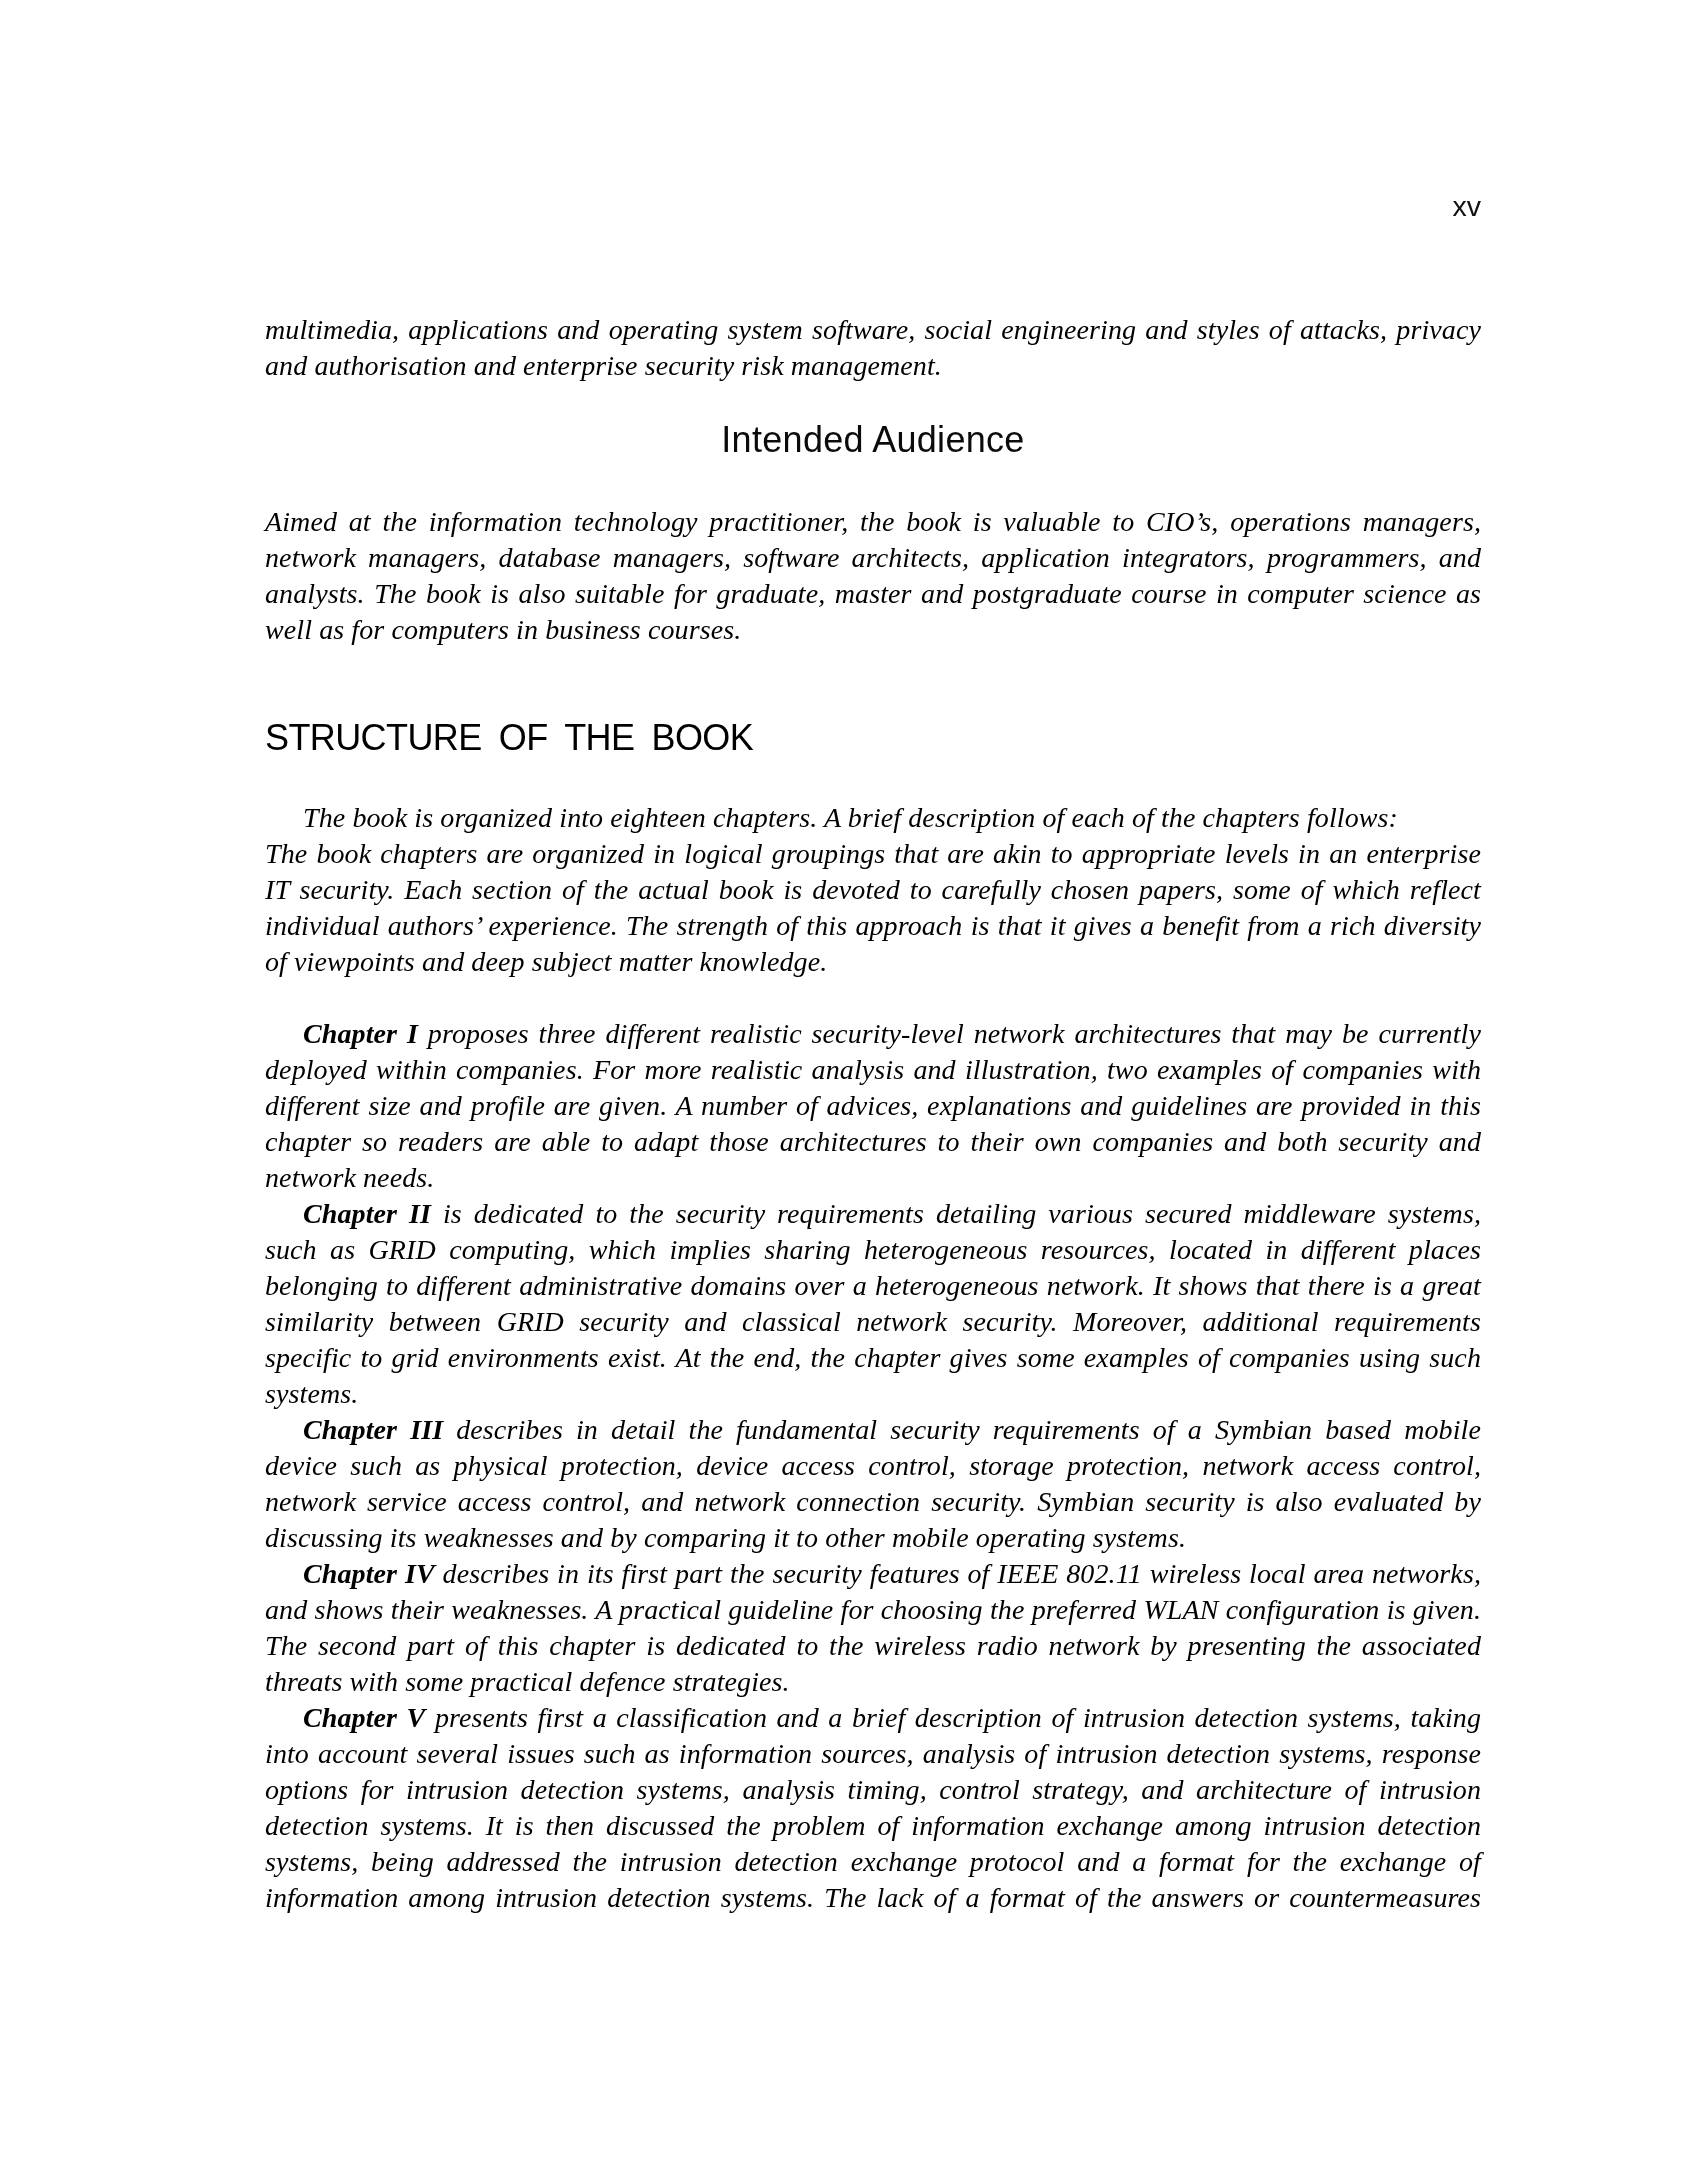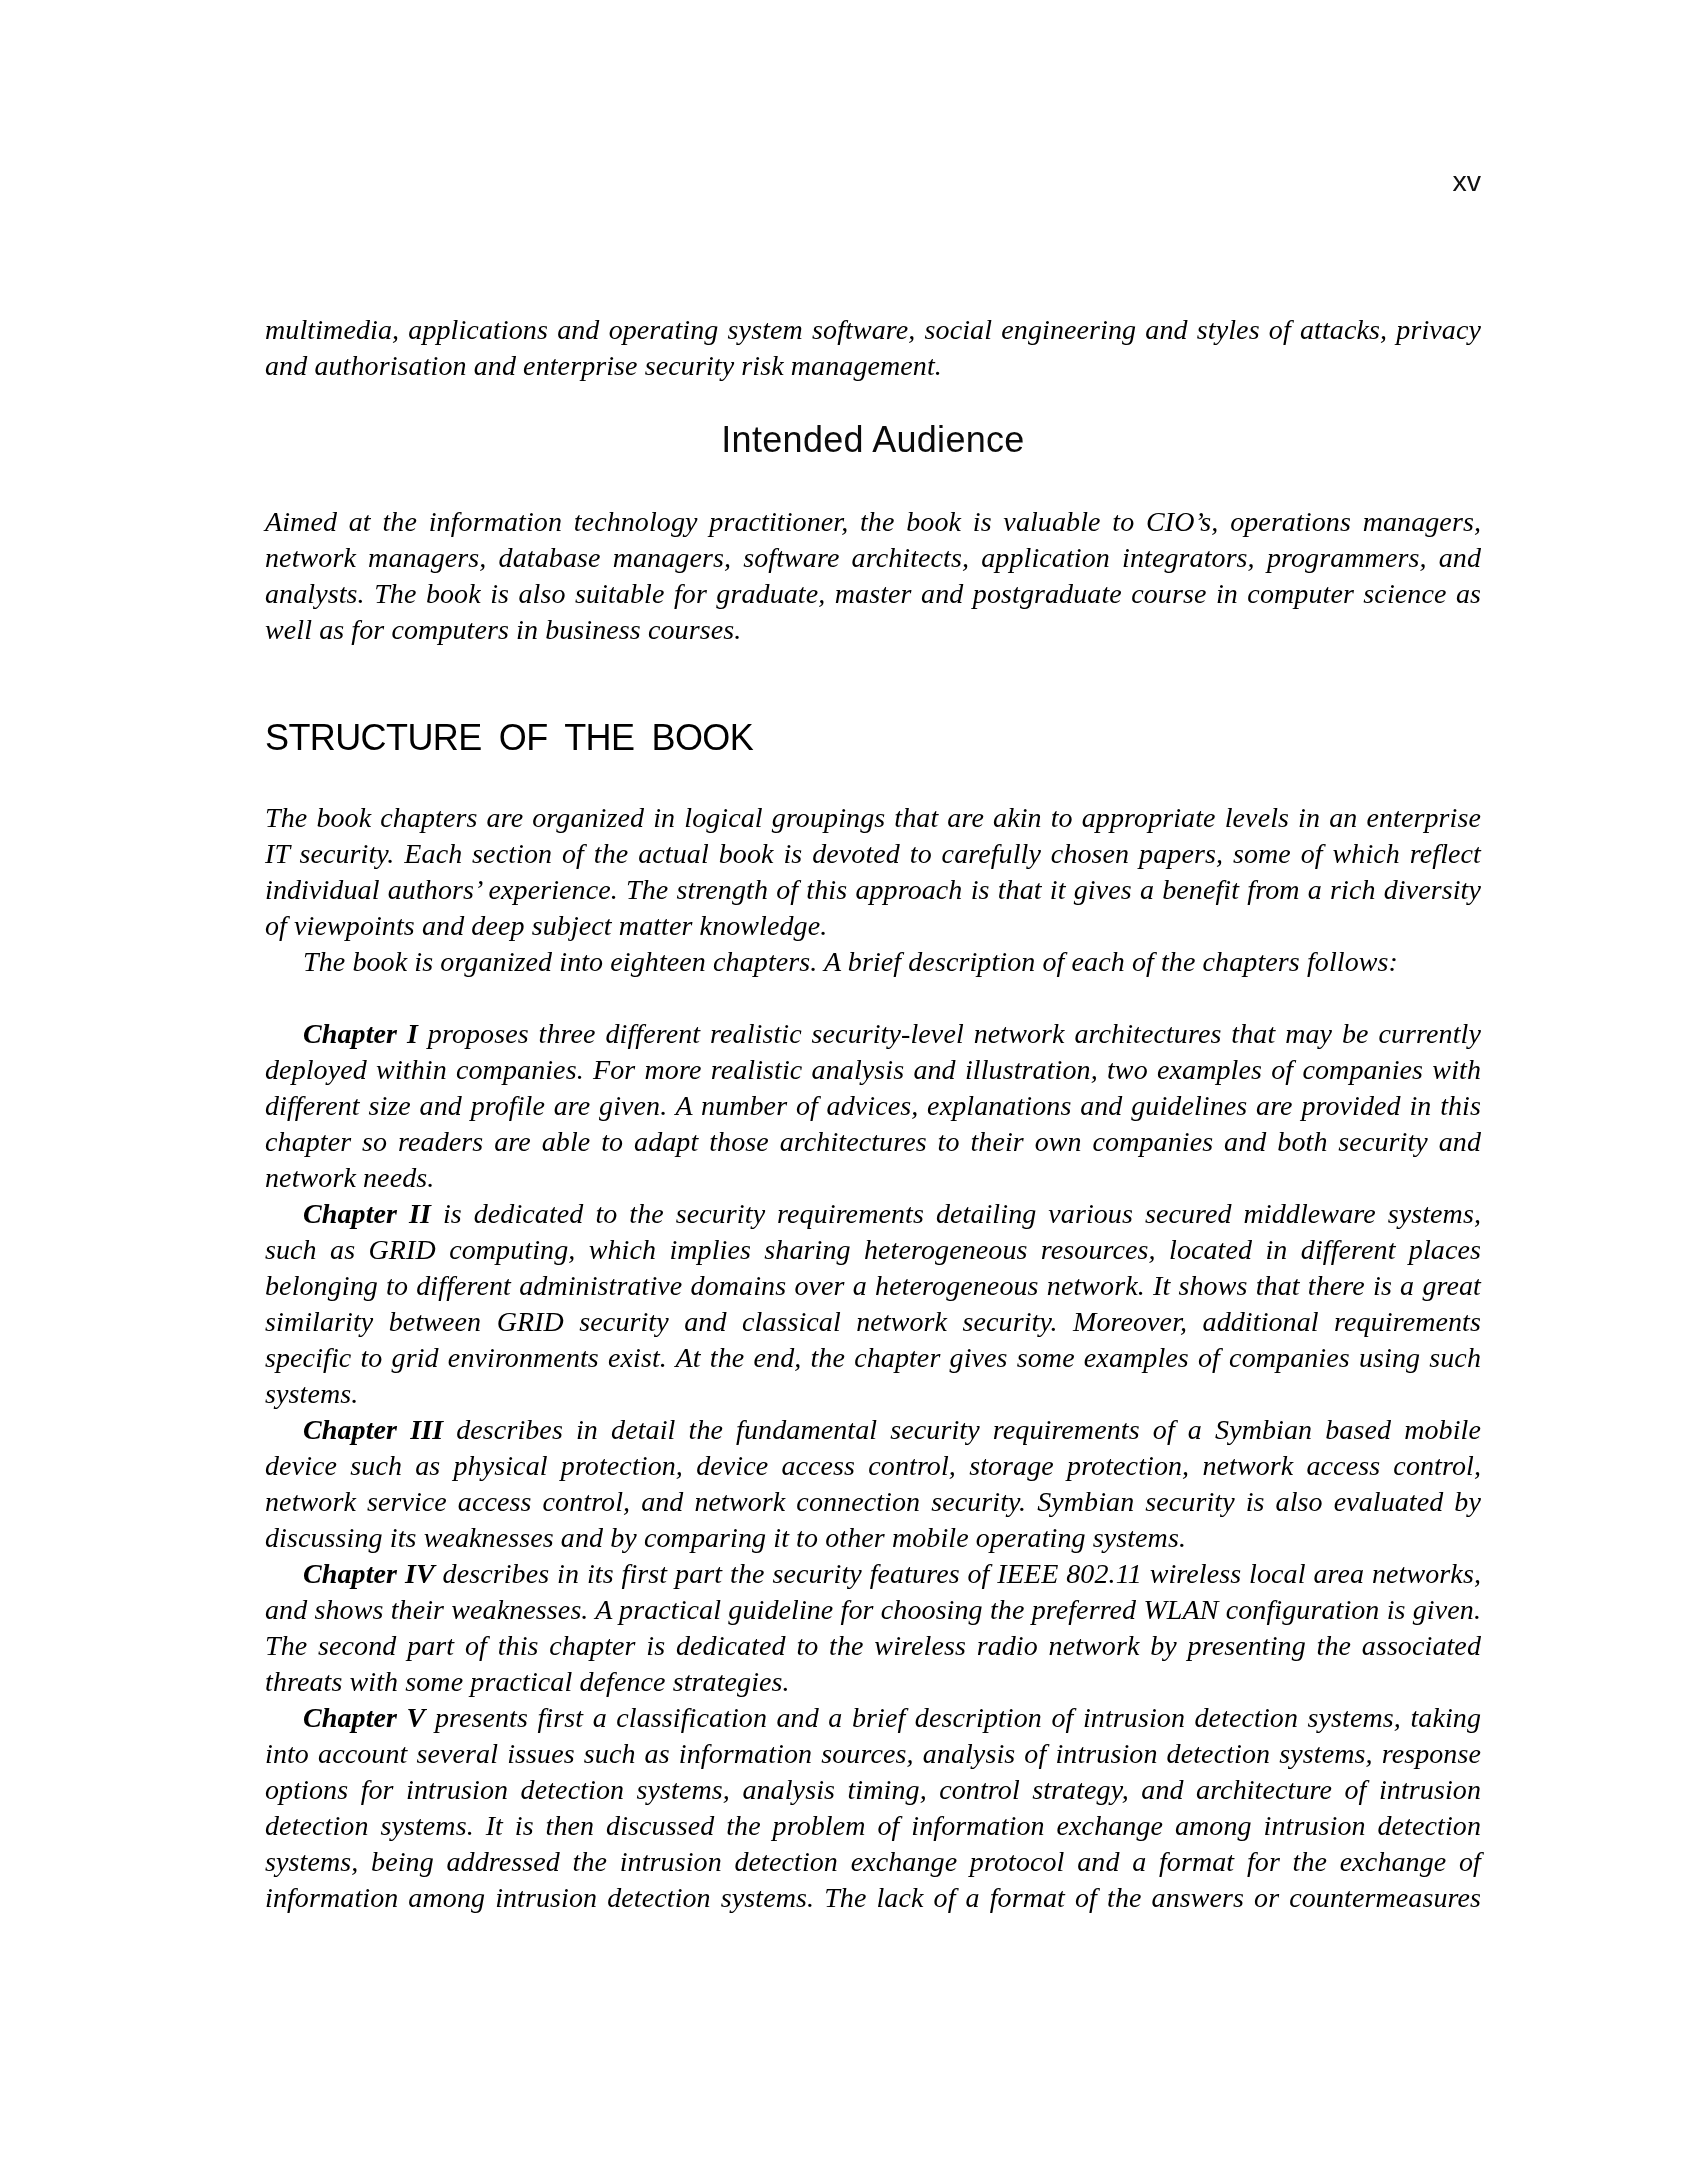--- a/index.html
+++ b/index.html
@@ -20,21 +20,21 @@
   }
   .content {
     position: absolute;
     left: 265px;
     top: 0;
     width: 1216px;
     padding-top: 312px;
   }
   .page-number {
     position: absolute;
-    top: 167px;
+    top: 192px;
     right: 0;
     font-family: "Liberation Sans", sans-serif;
     font-size: 28.5px;
     line-height: 28.5px;
     color: #111111;
   }
   p.body {
     margin: 0;
     font-size: 28px;
     line-height: 36px;
@@ -77,23 +77,23 @@
 
     <p class="body">multimedia, applications and operating system software, social engineering and styles of attacks, privacy and authorisation and enterprise security risk management.</p>
 
 
     <h1 class="intended">Intended Audience</h1>
 
     <p class="body">Aimed at the information technology practitioner, the book is valuable to CIO’s, operations managers, network managers, database managers, software architects, application integrators, programmers, and analysts. The book is also suitable for graduate, master and postgraduate course in computer science as well as for computers in business courses.</p>
 
     <h1 class="structure">STRUCTURE OF THE BOOK</h1>
 
+    <p class="body indent">The book is organized into eighteen chapters. A brief description of each of the chapters follows:</p>
+
     <p class="body">The book chapters are organized in logical groupings that are akin to appropriate levels in an enterprise IT security. Each section of the actual book is devoted to carefully chosen papers, some of which reflect individual authors’ experience. The strength of this approach is that it gives a benefit from a rich diversity of viewpoints and deep subject matter knowledge.</p>
-
-    <p class="body indent">The book is organized into eighteen chapters. A brief description of each of the chapters follows:</p>
 
     <div class="spacer-line"></div>
 
     <p class="body indent"><b class="chap-label">Chapter I</b><span> proposes three different realistic security-level network architectures that may be currently deployed within companies. For more realistic analysis and illustration, two examples of companies with different size and profile are given. A number of advices, explanations and guidelines are provided in this chapter so readers are able to adapt those architectures to their own companies and both security and network needs.</span></p>
 
     <p class="body indent"><b class="chap-label">Chapter II</b><span> is dedicated to the security requirements detailing various secured middleware systems, such as GRID computing, which implies sharing heterogeneous resources, located in different places belonging to different administrative domains over a heterogeneous network. It shows that there is a great similarity between GRID security and classical network security. Moreover, additional requirements specific to grid environments exist. At the end, the chapter gives some examples of companies using such systems.</span></p>
 
     <p class="body indent"><b class="chap-label">Chapter III</b><span> describes in detail the fundamental security requirements of a Symbian based mobile device such as physical protection, device access control, storage protection, network access control, network service access control, and network connection security. Symbian security is also evaluated by discussing its weaknesses and by comparing it to other mobile operating systems.</span></p>
 
     <p class="body indent"><b class="chap-label">Chapter IV</b><span> describes in its first part the security features of IEEE 802.11 wireless local area networks, and shows their weaknesses. A practical guideline for choosing the preferred WLAN configuration is given. The second part of this chapter is dedicated to the wireless radio network by presenting the associated threats with some practical defence strategies.</span></p>

